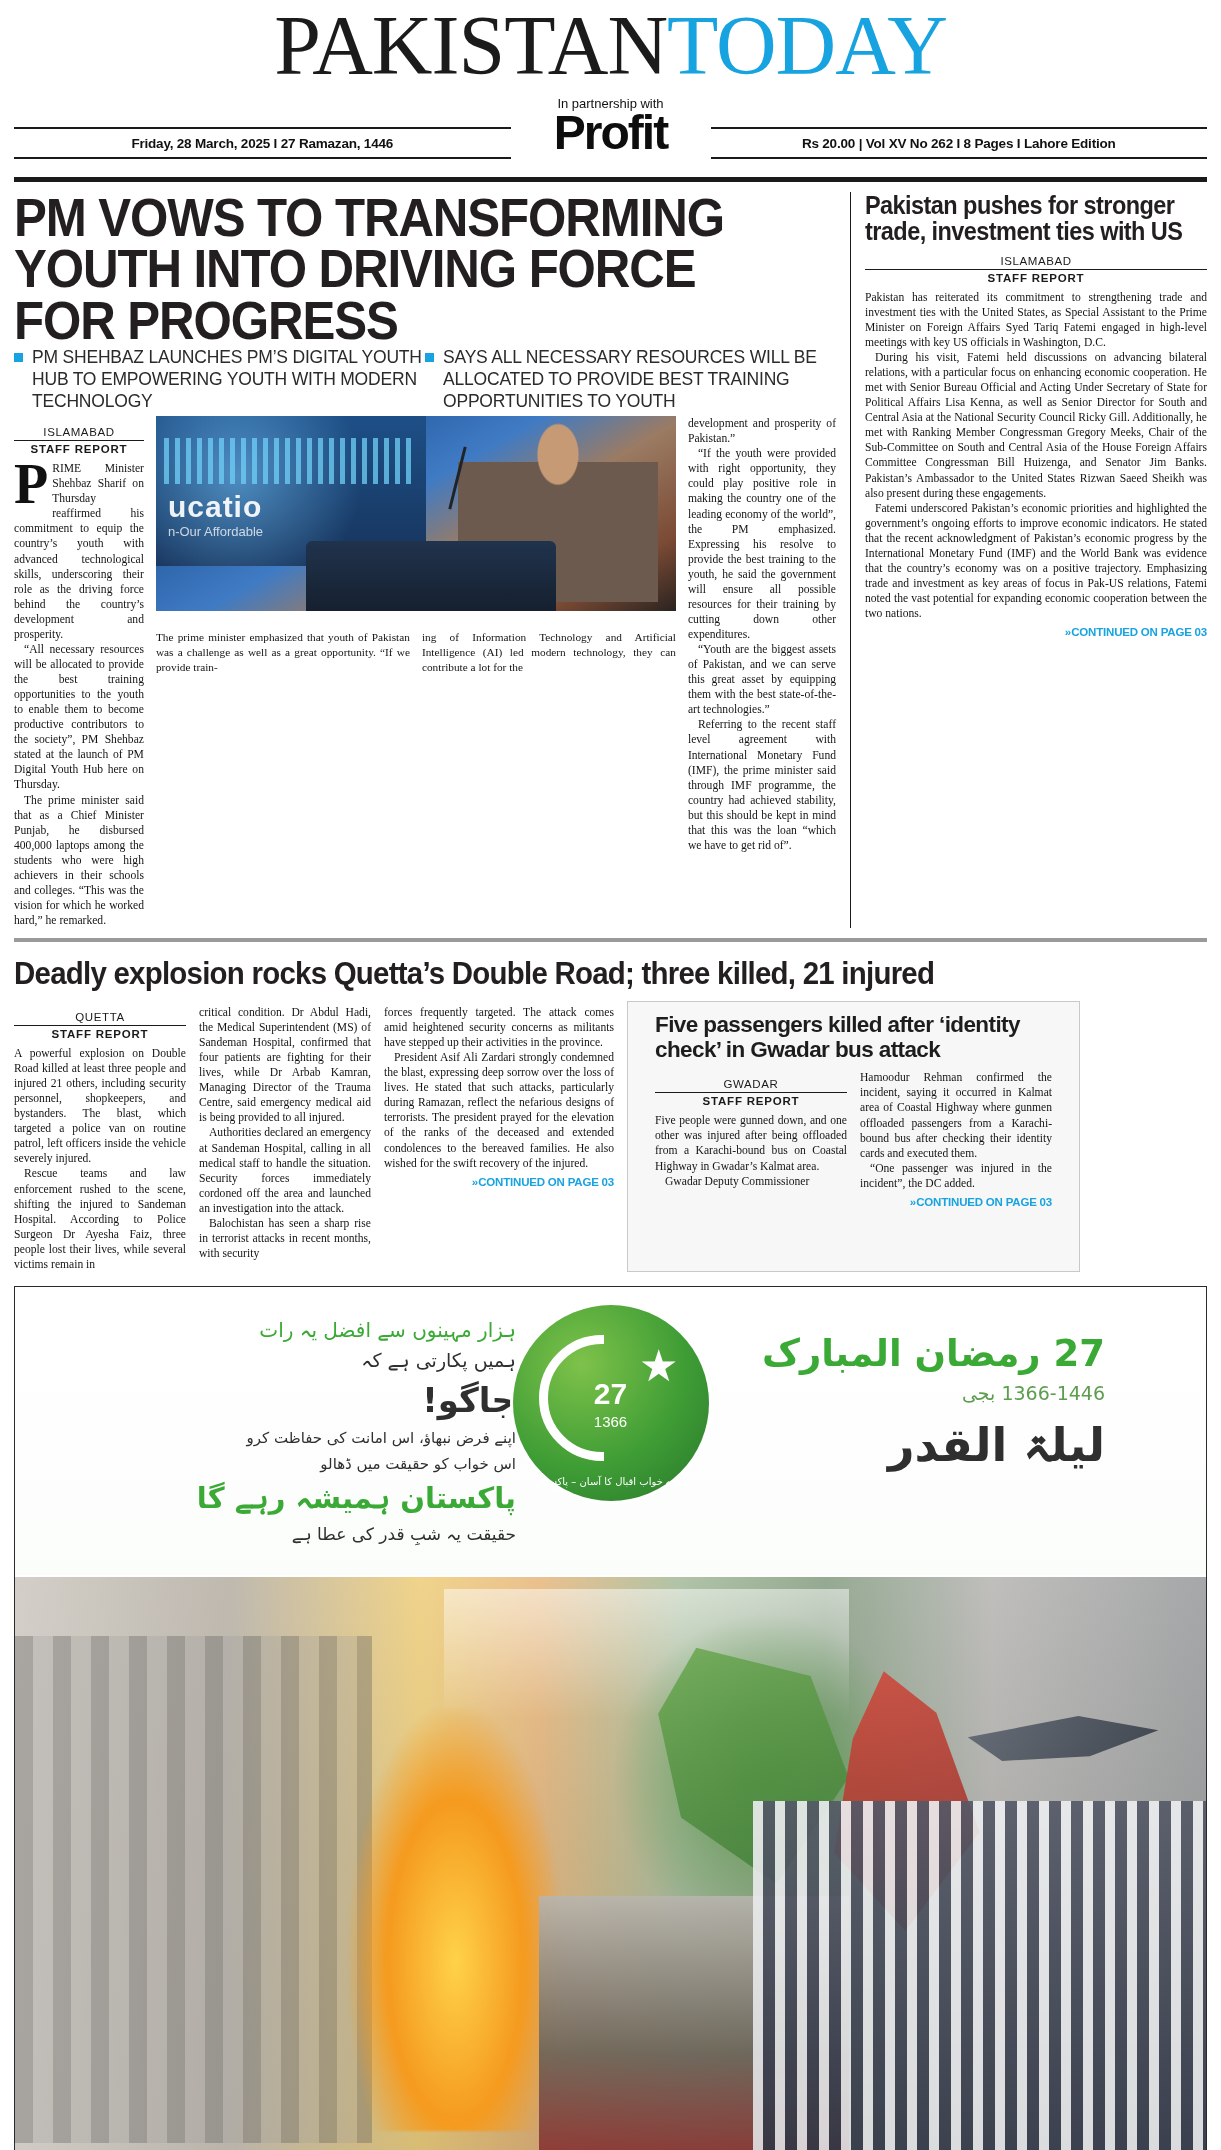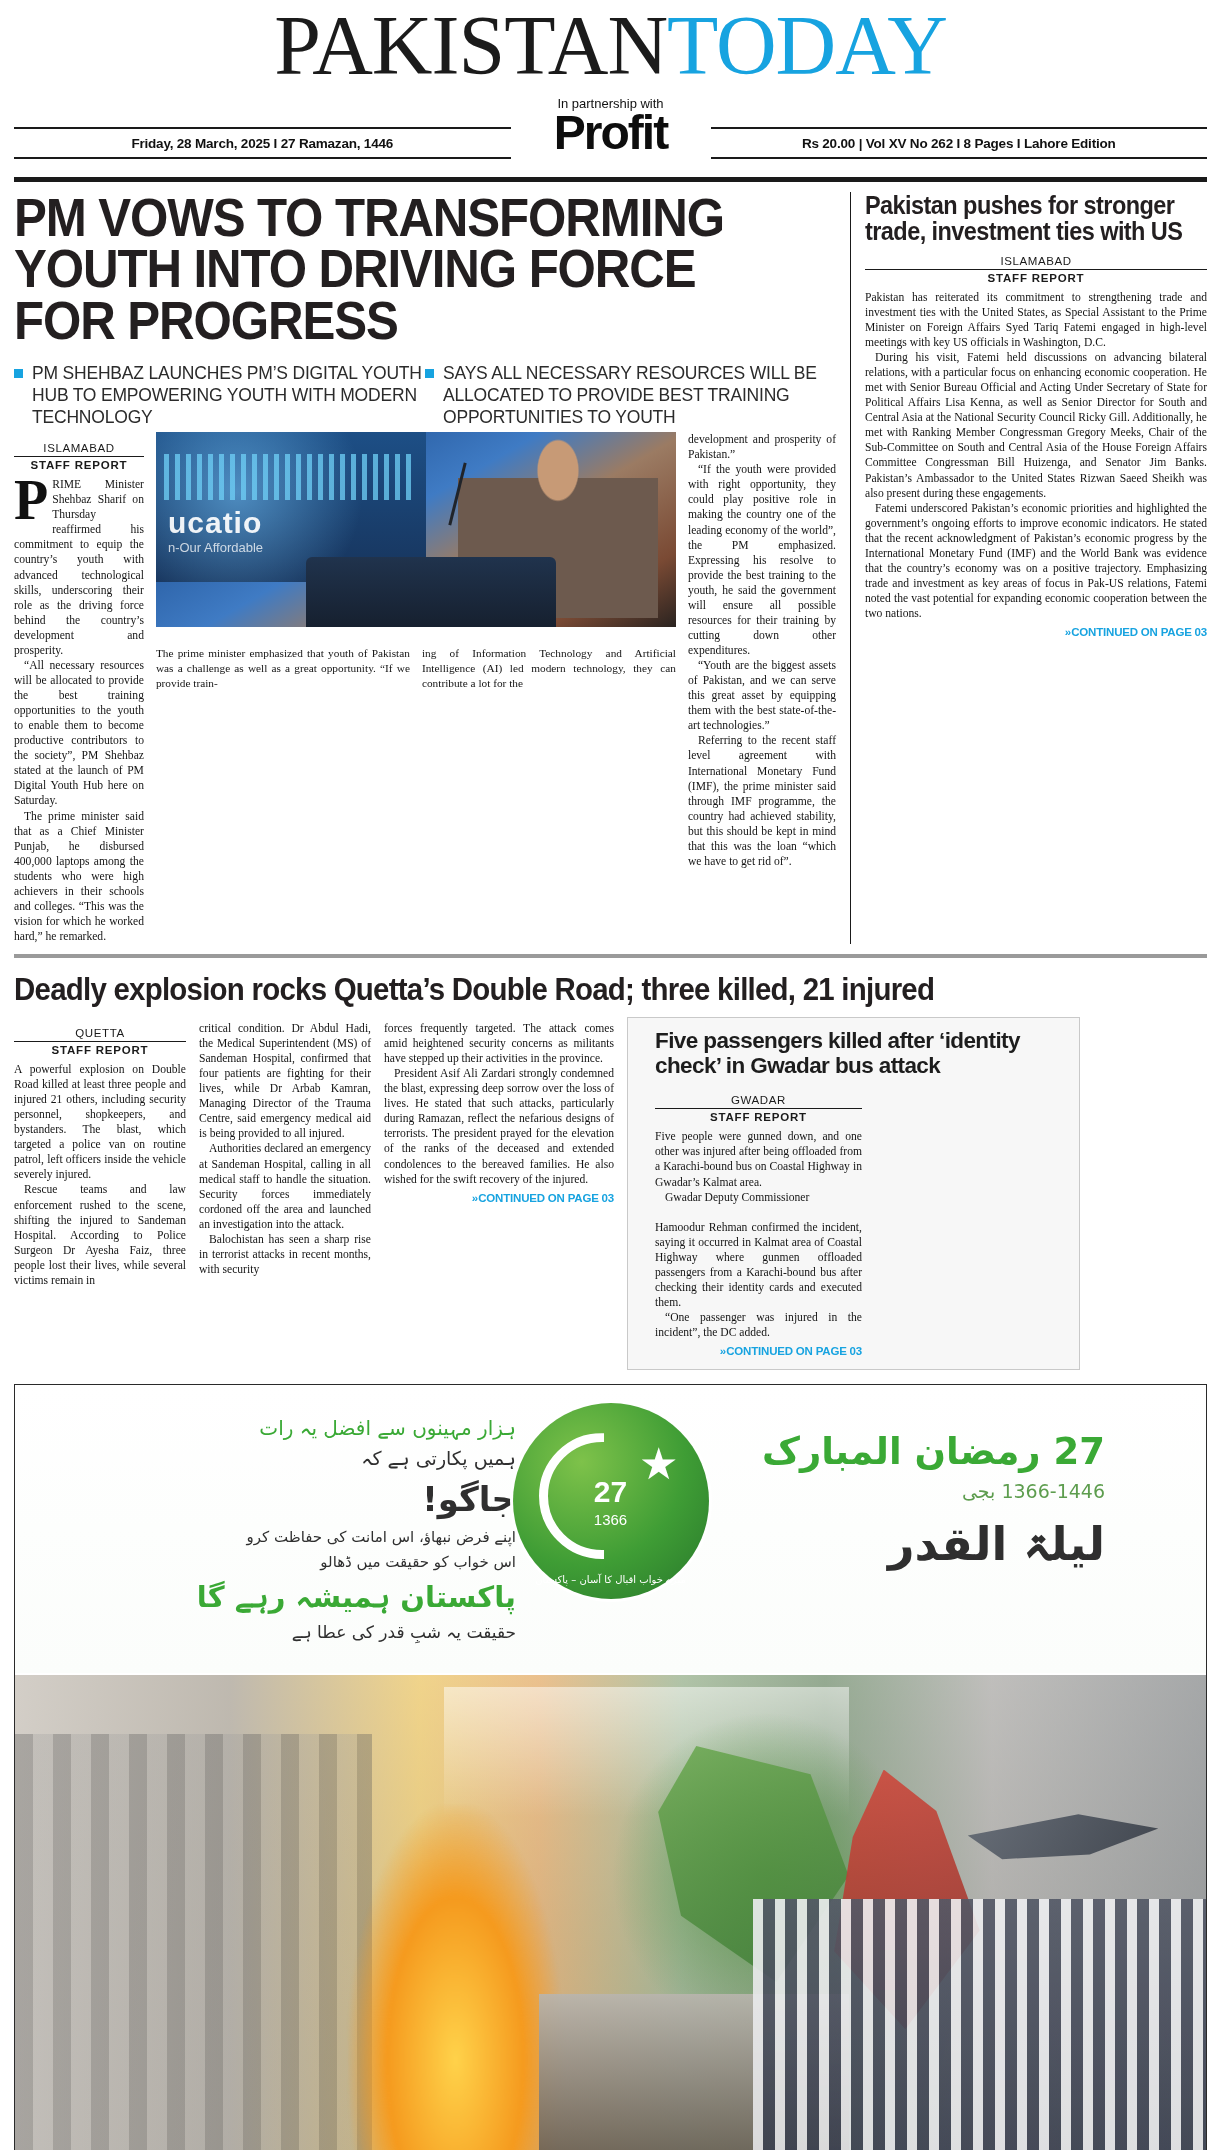--- a/index.html
+++ b/index.html
@@ -60,21 +60,21 @@
 
   .main-head {
     font-family:"Liberation Sans", sans-serif;
     font-weight:bold;
     font-size:53px; line-height:0.97;
     letter-spacing:-1.2px;
     color:#231f20;
     transform:scaleX(0.93); transform-origin:left center;
     margin:0;
   }
-  .bullets { display:flex; margin-top:16px; }
+  .bullets { display:flex; margin-top:0; }
   .bullet { flex:1; display:flex; gap:9px; align-items:flex-start; }
   .bsq { width:9px; height:9px; background:#17a3e0; margin-top:7px; flex:0 0 9px; }
   .btxt {
     font-family:"Liberation Sans", sans-serif;
     font-size:17.5px; line-height:1.26; color:#2b2b2b; letter-spacing:-0.2px;
   }
 
   .side-head {
     font-family:"Liberation Sans", sans-serif;
     font-weight:bold; font-size:25px; line-height:1.06;
@@ -187,21 +187,21 @@
 
   .box {
     width:453px; border:1px solid #c9c9c9; background:#f7f7f7;
     padding:10px 27px 12px;
   }
   .box-head {
     font-family:"Liberation Sans", sans-serif;
     font-weight:bold; font-size:22.5px; line-height:1.12;
     letter-spacing:-0.6px; color:#1d1d1d; margin-bottom:6px;
   }
-  .box-cols { display:flex; gap:13px;flex-direction:column; }
+  .box-cols { display:flex; gap:13px; }
   .box-cols > div { width:207px; }
 
   
   .ad {
     margin-top:14px; border:1px solid #2a2a2a; height:1018px;
     position:relative; overflow:hidden; background:#ffffff;
   }
   .ad-top {
     height:288px; position:relative;
     background:linear-gradient(180deg,#ffffff 0%,#fbfdfb 100%);
@@ -362,21 +362,21 @@
 
       <div class="lead-body">
         <div class="col col-a">
           <div class="credit">
             <div class="city">ISLAMABAD</div>
             <div class="hr"></div>
             <div class="byline">STAFF REPORT</div>
           </div>
           <div class="body-txt">
             <p class="first dropcap-para">PRIME Minister Shehbaz Sharif on Thursday reaffirmed his commitment to equip the country’s youth with advanced technological skills, underscoring their role as the driving force behind the country’s development and prosperity.</p>
-            <p>“All necessary resources will be allocated to provide the best training opportunities to the youth to enable them to become productive contributors to the society”, PM Shehbaz stated at the launch of PM Digital Youth Hub here on Saturday.</p>
+            <p>“All necessary resources will be allocated to provide the best training opportunities to the youth to enable them to become productive contributors to the society”, PM Shehbaz stated at the launch of PM Digital Youth Hub here on Thursday.</p>
             <p>The prime minister said that as a Chief Minister Punjab, he disbursed 400,000 laptops among the students who were high achievers in their schools and colleges. “This was the vision for which he worked hard,” he remarked.</p>
           </div>
         </div>
 
         <div class="col col-b">
           <div class="photo">
             <div class="ph-screen"></div>
             <div class="ph-wave"></div>
             <div class="ph-text">ucatio</div>
             <div class="ph-text2">n-Our Affordable</div>

